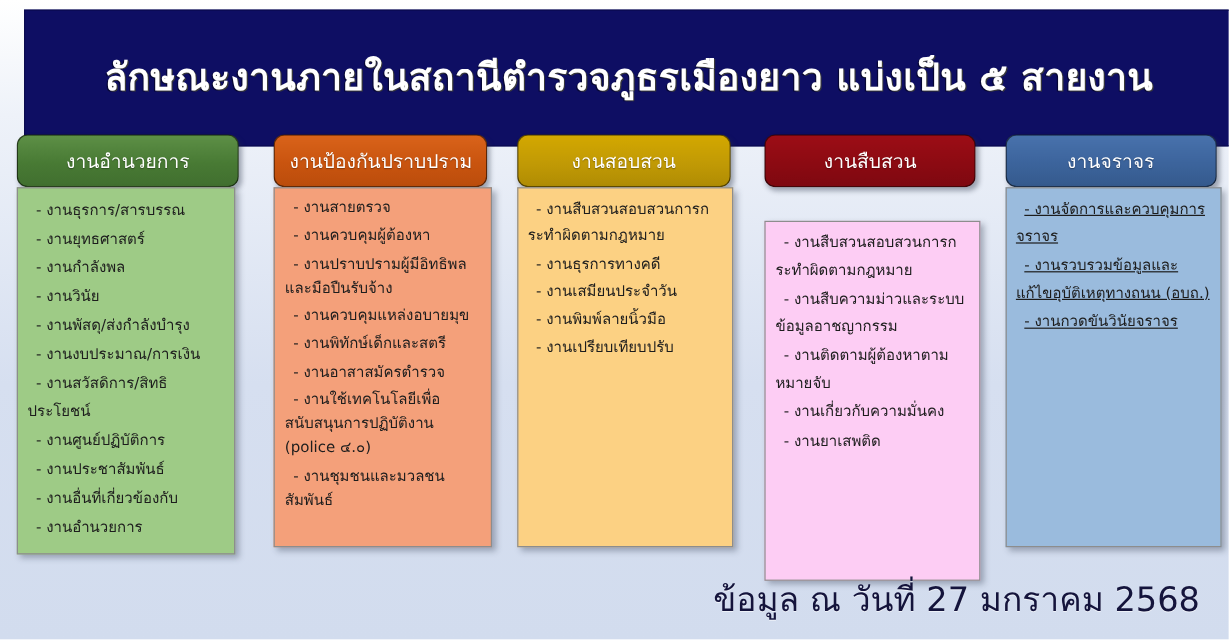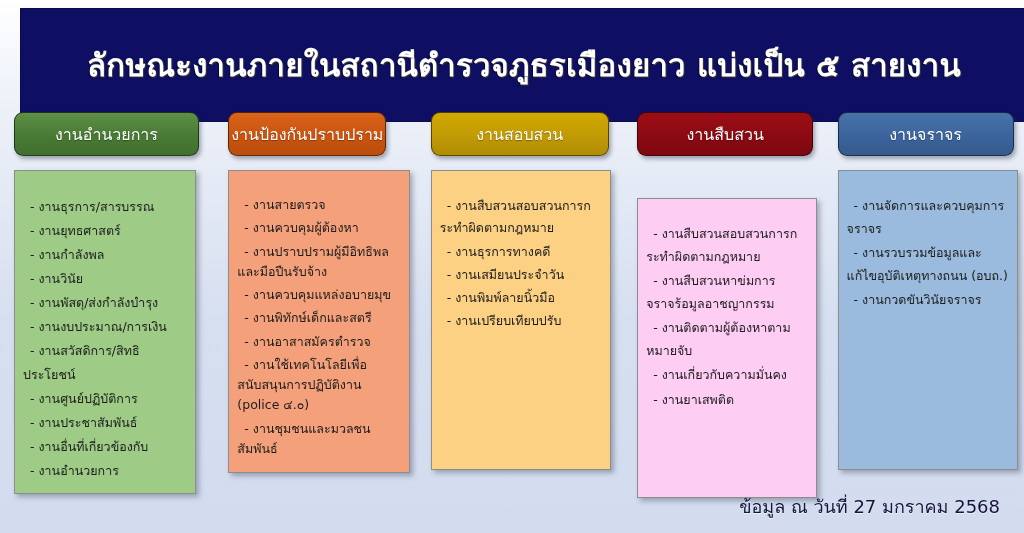--- a/index.html
+++ b/index.html
@@ -85,32 +85,31 @@
     font-size: 16px;
     font-weight: normal;
     box-sizing: border-box;
     border: 1px solid rgba(0,0,0,0.55);
     box-shadow: 2px 3px 4px rgba(40,50,70,0.40);
     text-shadow: 0 1px 1px rgba(0,0,0,0.35);
     white-space: nowrap;
     overflow: hidden;
   }
   .col-0 .col-header { width: 185px; background: linear-gradient(180deg,#5d8f46 0%,#487a34 55%,#416f2f 100%); }
-  .col-1 .col-header { width: 158px; background: linear-gradient(180deg,#d9631a 0%,#c9540f 55%,#bb4d0c 100%); }
+  .col-1 .col-header { width: 178px; background: linear-gradient(180deg,#d9631a 0%,#c9540f 55%,#bb4d0c 100%); }
   .col-2 .col-header { width: 178px; background: linear-gradient(180deg,#d3a800 0%,#c19a05 55%,#b08c03 100%); }
   .col-3 .col-header { width: 176px; background: linear-gradient(180deg,#9c0d16 0%,#8c0a12 55%,#7e0810 100%); }
   .col-4 .col-header { width: 176px; background: linear-gradient(180deg,#4872ac 0%,#3c649c 55%,#355a8d 100%); }
 
   
   .col-body {
-    margin-top: 14px;
     box-sizing: border-box;
     border: 1px solid #8d8d8d;
     box-shadow: 3px 3px 5px rgba(40,50,70,0.35);
-    padding: 24px 8px 10px 8px;
+    padding: 6px 8px 10px 8px;
     min-height: 300px;
   }
   .col-0 .col-body { width: 182px; background: #9ecb86; min-height: 300px; }
   .col-1 .col-body { width: 182px; background: #f4a07a; min-height: 300px; }
   .col-2 .col-body { width: 180px; background: #fcd183; min-height: 300px; }
   .col-3 .col-body { width: 180px; background: #fdcdf4; min-height: 300px; }
   .col-4 .col-body { width: 180px; background: #9abbdd; min-height: 300px; }
 
   .bullet-list {
     margin: 0;
@@ -121,28 +120,28 @@
     font-size: 12.5px;
     line-height: 1.62;
     color: #1d1d1d;
     margin: 0 0 3px 0;
     text-indent: 7px;
     word-break: break-word;
   }
   .col-0 .bullet-item { line-height: 1.92; margin-bottom: 0; }
   .col-2 .bullet-item { line-height: 1.78; margin-bottom: 1px; }
   .col-3 .bullet-item { line-height: 1.80; margin-bottom: 2px; }
-  .col-4 .bullet-item { line-height: 1.80; margin-bottom: 2px; }
+  .col-4 .bullet-item { line-height: 1.80; margin-bottom: 2px; text-decoration: underline; }
 
   
   .footer {
     position: absolute;
     right: 24px;
     bottom: 12px;
-    font-size: 18px;
+    font-size: 28px;
     color: #14143c;
     white-space: nowrap;
     text-shadow: 0 1px 0 rgba(255,255,255,0.6);
   }
 </style>
 </head>
 <body>
 
 <div class="slide">
 
@@ -198,21 +197,21 @@
           <li class="bullet-item">- งานเปรียบเทียบปรับ</li>
         </ul>
       </div>
     </div>
 
     <div class="column col-3">
       <div class="col-header">งานสืบสวน</div>
       <div class="col-body">
         <ul class="bullet-list">
           <li class="bullet-item">- งานสืบสวนสอบสวนการกระทำผิดตามกฎหมาย</li>
-          <li class="bullet-item">- งานสืบสวนหาข่มการจราจร้อมูลอาชญากรรม</li>
+          <li class="bullet-item">- งานสืบความม่าวและระบบข้อมูลอาชญากรรม</li>
           <li class="bullet-item">- งานติดตามผู้ต้องหาตามหมายจับ</li>
           <li class="bullet-item">- งานเกี่ยวกับความมั่นคง</li>
           <li class="bullet-item">- งานยาเสพติด</li>
         </ul>
       </div>
     </div>
 
     <div class="column col-4">
       <div class="col-header">งานจราจร</div>
       <div class="col-body">

